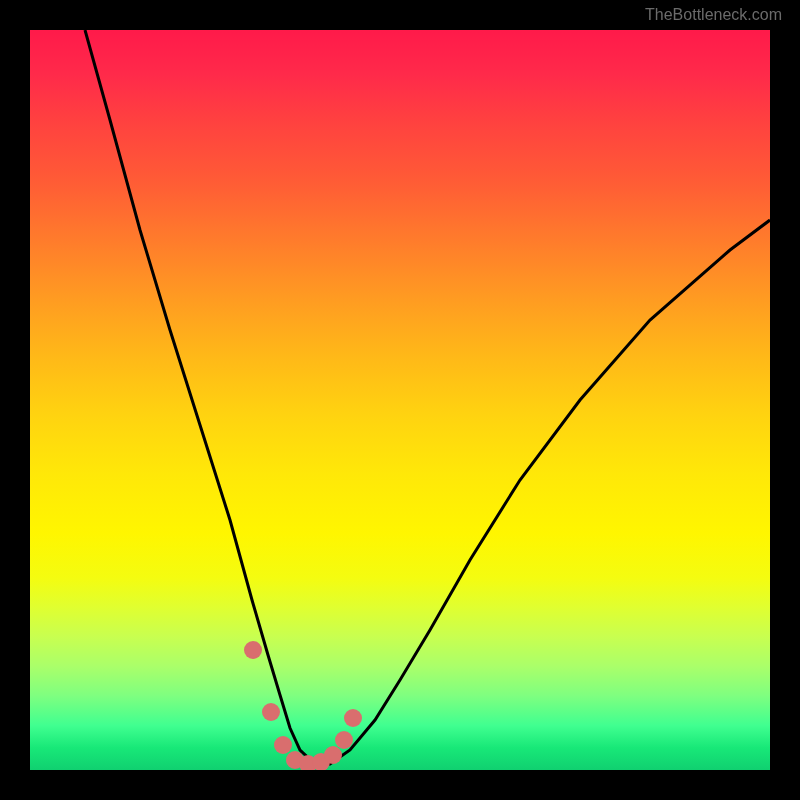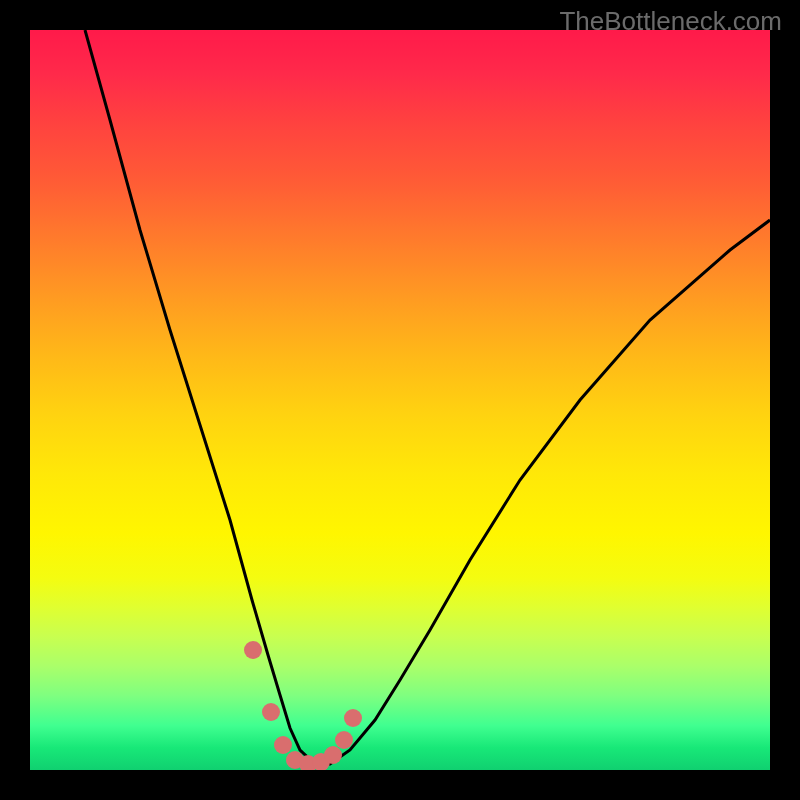--- a/index.html
+++ b/index.html
@@ -9,21 +9,21 @@
     height: 800px;
     background: #000;
     position: relative;
     font-family: Arial, sans-serif;
   }
   .watermark {
     position: absolute;
     top: 6px;
     right: 18px;
     color: #6b6b6b;
-    font-size: 26px;
+    font-size: 16px;
     font-weight: 500;
     z-index: 10;
   }
   .plot-area {
     position: absolute;
     left: 30px;
     top: 30px;
     width: 740px;
     height: 740px;
     overflow: hidden;

